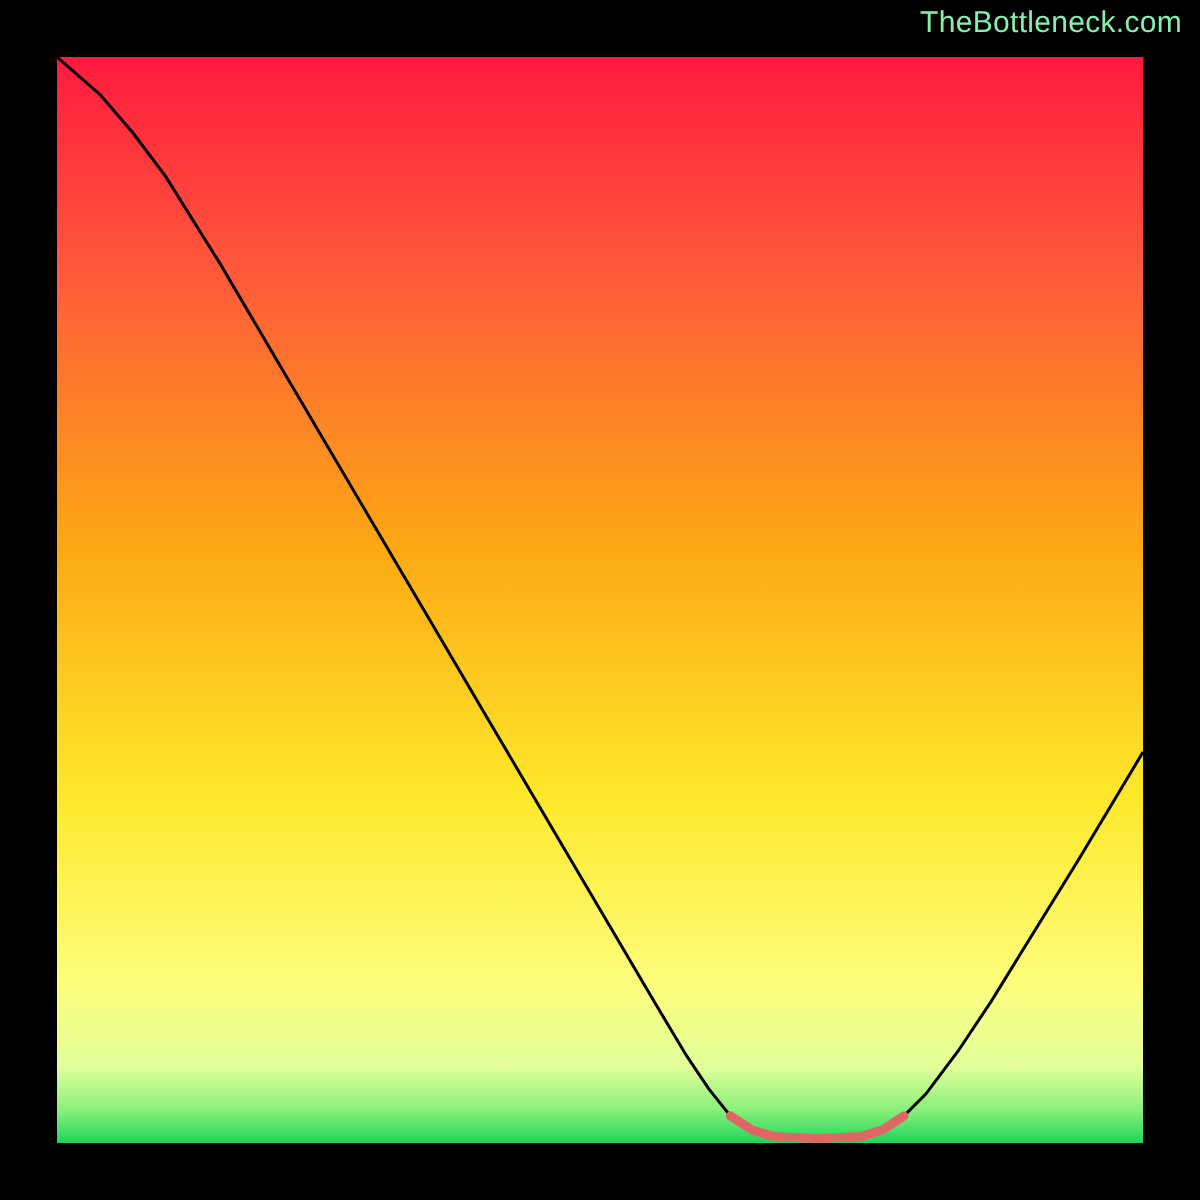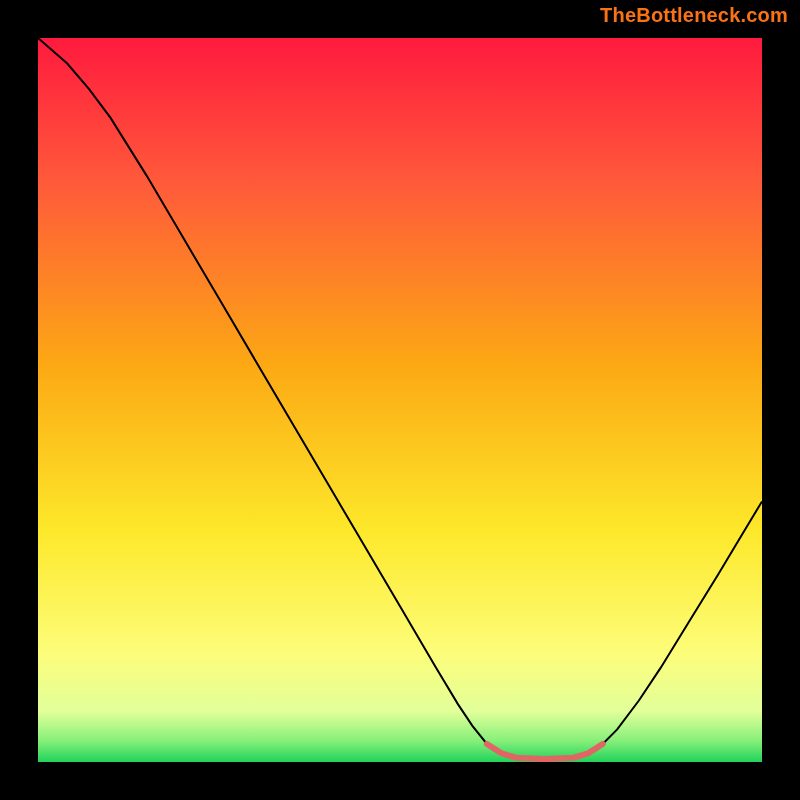--- a/index.html
+++ b/index.html
@@ -14,23 +14,23 @@
   .frame {
     position: relative;
     width: 800px;
     height: 800px;
     background: #000;
   }
   .watermark {
     position: absolute;
     top: 4px;
     right: 12px;
-    color: #f97316;
+    color: #86efac;
     font-size: 20px;
-    font-weight: 700;
+    font-weight: 400;
     letter-spacing: 0.2px;
     user-select: none;
   }
   .plot-wrap {
     position: absolute;
     left: 38px;
     top: 38px;
     width: 724px;
     height: 724px;
   }

